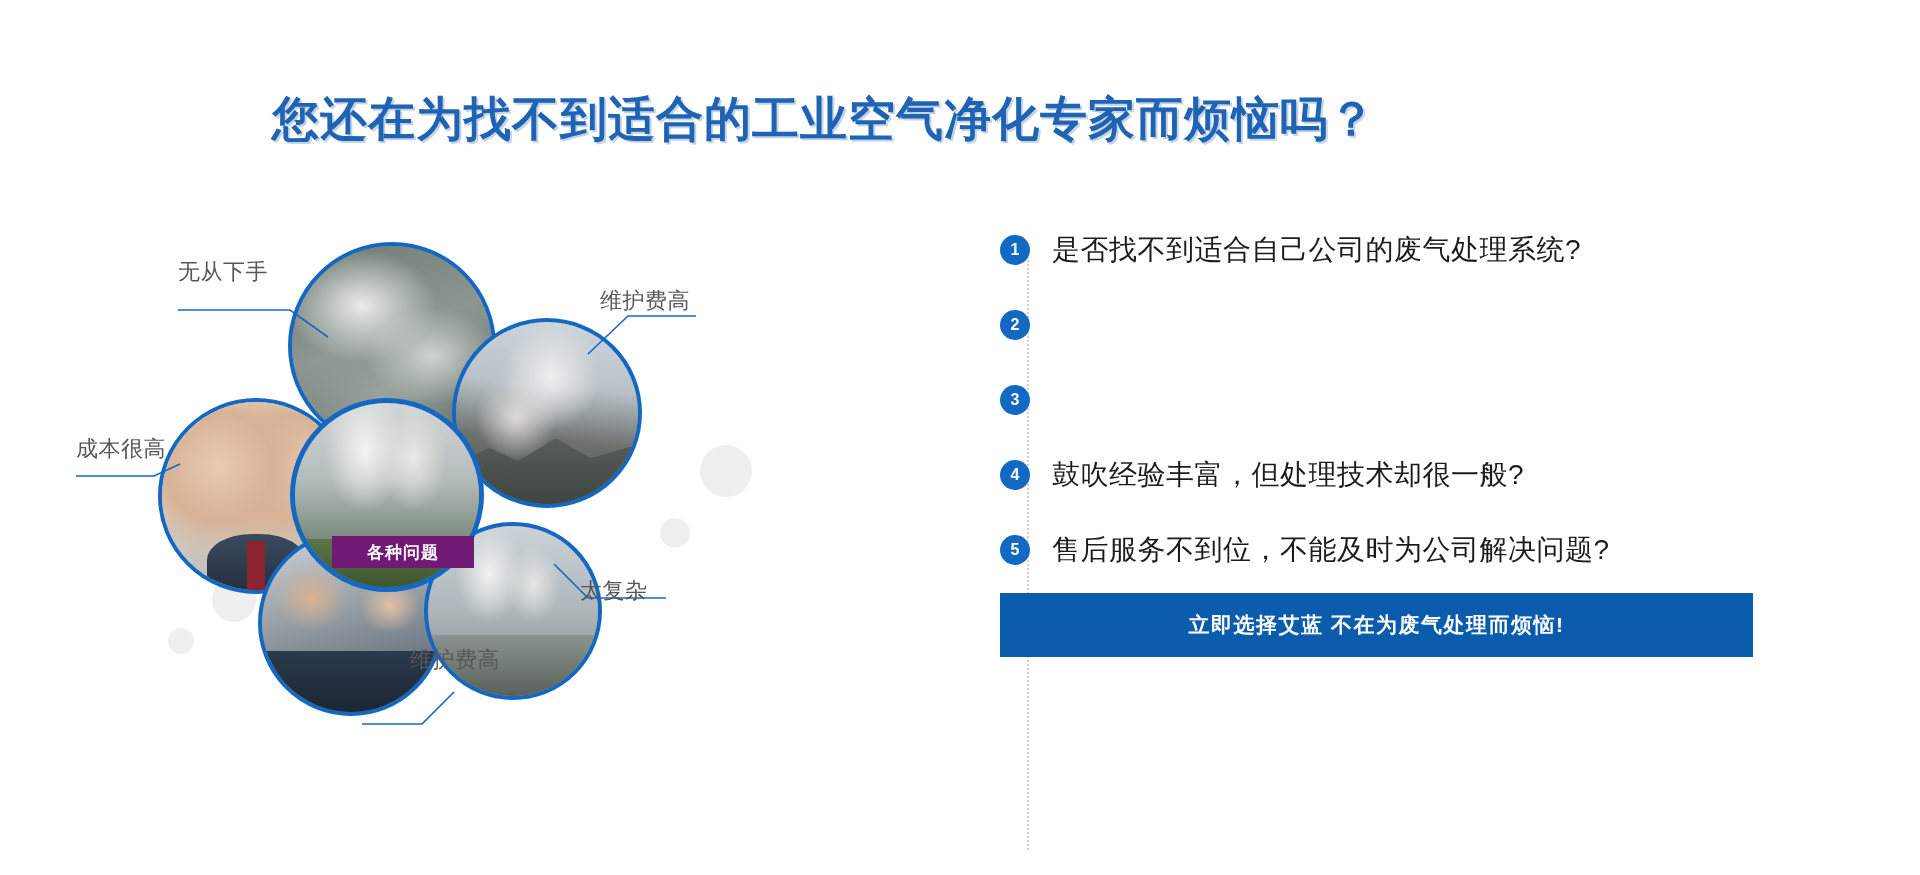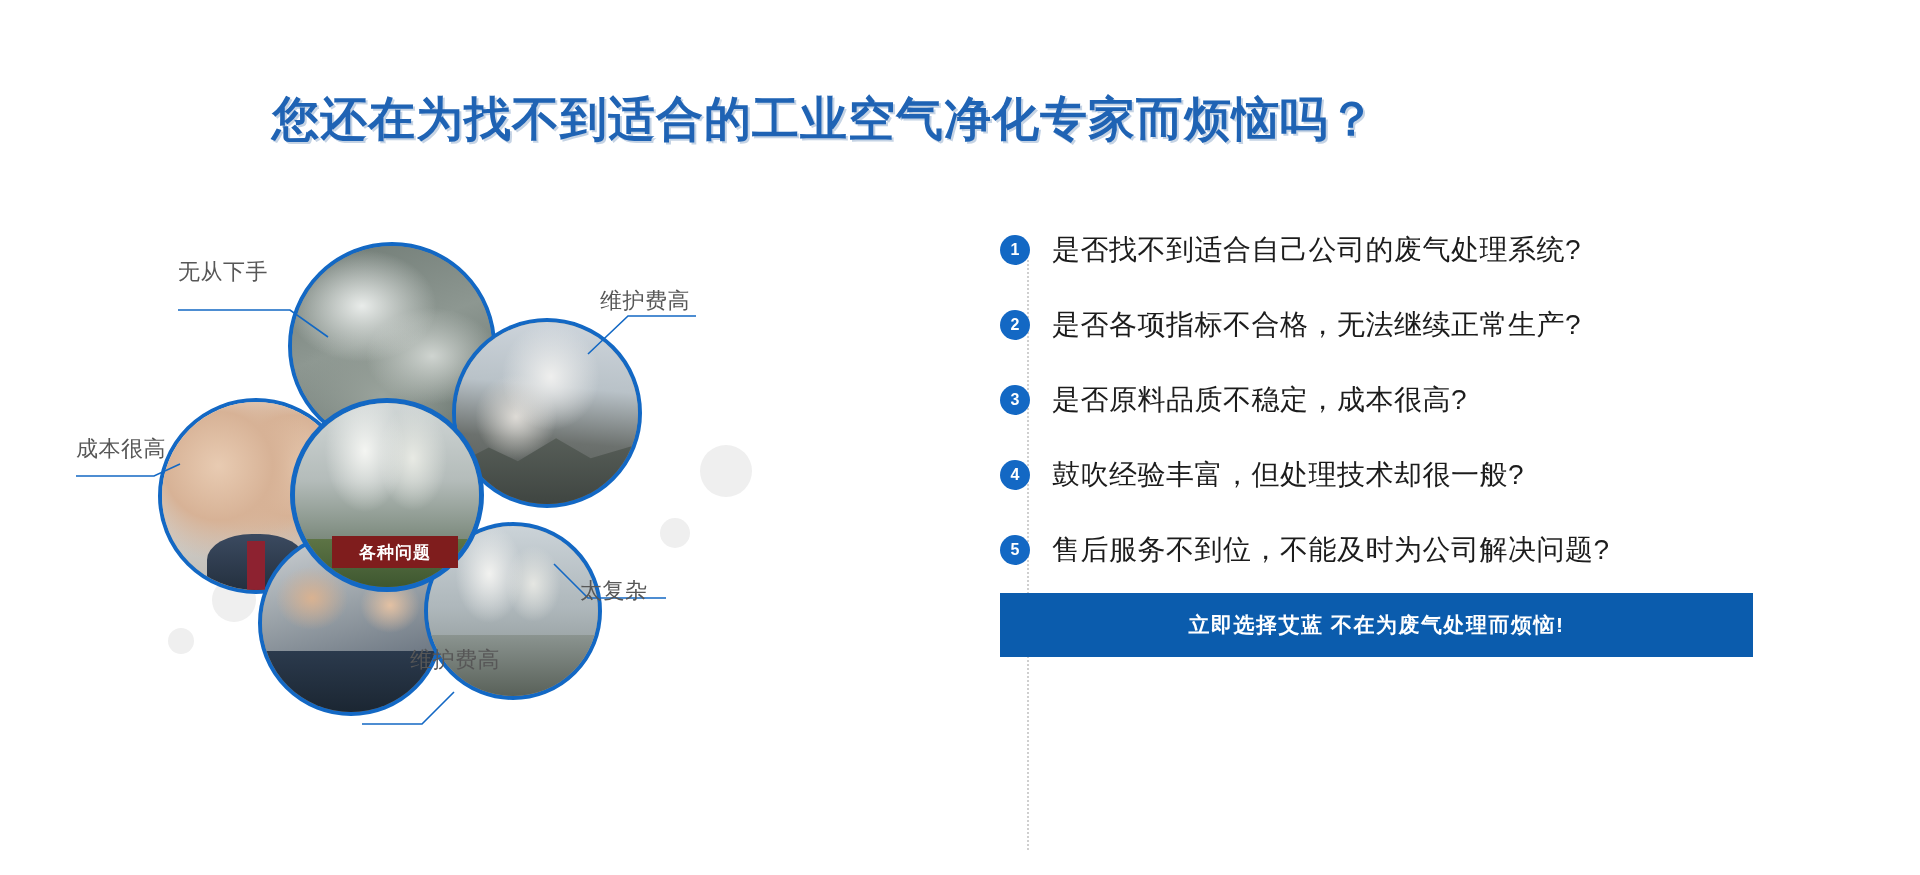--- a/index.html
+++ b/index.html
@@ -134,22 +134,22 @@
       radial-gradient(ellipse 34% 52% at 38% 26%, #f4f5f2 0%, rgba(244,245,242,0) 64%),
       radial-gradient(ellipse 30% 46% at 64% 30%, #e8eae4 0%, rgba(232,234,228,0) 62%),
       linear-gradient(180deg,#d0d6d6 0%, #b4bcba 42%, #7c8a7d 74%, #4d6140 100%);
   }
   .c-center .img:after{
     content:""; position:absolute; left:0; bottom:0; width:100%; height:26%;
     background:linear-gradient(180deg,#5d7445 0%,#3e5730 100%);
   }
   .badge-green {
     position:absolute; z-index:8;
-    left:332px; top:306px; width:126px; height:32px;
-    background:#7f1d1d;
+    left:332px; top:306px; width:142px; height:32px;
+    background:#701a75;
     display:flex; align-items:center; justify-content:center;
     color:#ffffff; font-size:17px; font-weight:bold; letter-spacing:1px;
   }
 
   
   .leader { position:absolute; }
   .leader svg { display:block; overflow:visible; }
   .dlabel {
     position:absolute;
     color:#575757;
@@ -276,26 +276,24 @@
 
       <div class="q-list">
 
         <div class="q-item">
           <span class="q-num">1</span>
           <span class="q-text">是否找不到适合自己公司的废气处理系统?</span>
         </div>
 
         <div class="q-item">
           <span class="q-num">2</span>
-          <span class="q-text">是否各项指标不合格，无法继续正常生产?</span>
         </div>
 
         <div class="q-item">
           <span class="q-num">3</span>
-          <span class="q-text">是否原料品质不稳定，成本很高?</span>
         </div>
 
         <div class="q-item">
           <span class="q-num">4</span>
           <span class="q-text">鼓吹经验丰富，但处理技术却很一般?</span>
         </div>
 
         <div class="q-item">
           <span class="q-num">5</span>
           <span class="q-text">售后服务不到位，不能及时为公司解决问题?</span>

